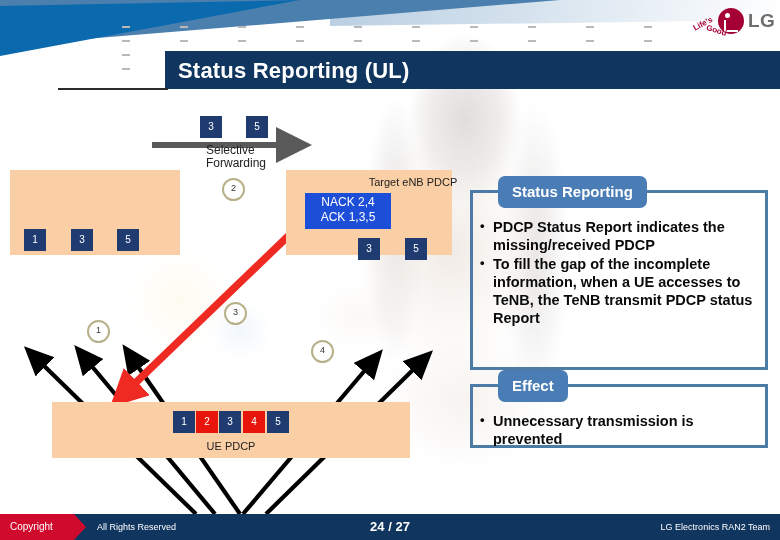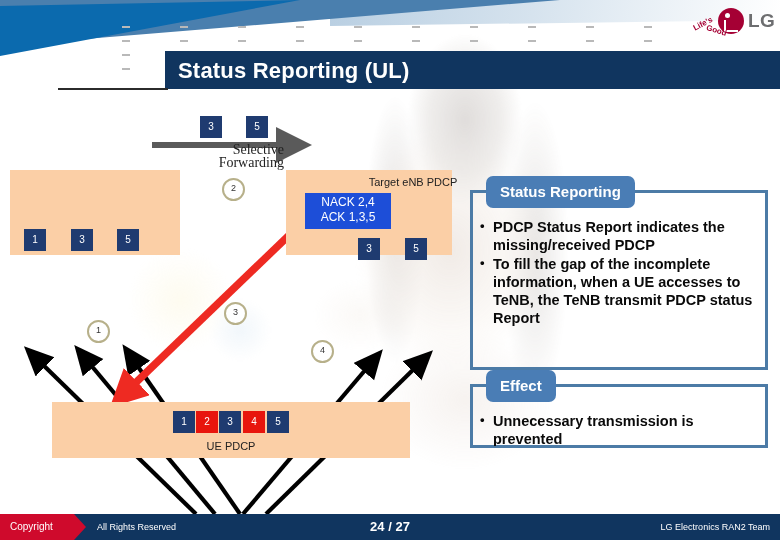--- a/index.html
+++ b/index.html
@@ -106,38 +106,37 @@
   .pkt{
     position:absolute;width:22px;height:22px;background:#1f3b70;
     color:#ffffff;font-size:10px;text-align:center;line-height:22px;
   }
   .pkt.miss{background:#e8150d;}
   .nack-box{
     position:absolute;background:#1d4ed8;padding:2px 0;
     color:#ffffff;font-size:12px;text-align:center;line-height:15px;
   }
   .sf-label{
-    position:absolute;color:#222;font-size:14px;text-align:right;line-height:12px;
+    position:absolute;color:#222;font-size:12px;text-align:left;line-height:12px;
     white-space:nowrap;
-    font-family:Liberation Serif, serif;
   }
   .circ{
     position:absolute;width:19px;height:19px;border-radius:50%;
     border:2px solid #b7b08a;background:rgba(255,255,255,.85);
     color:#333;font-size:9px;text-align:center;line-height:17px;
   }
 
   
   .panel{position:absolute;}
   .panel-frame{
     position:absolute;left:0;top:14px;right:0;bottom:0;
     border:3px solid #4c7ba6;background:transparent;
   }
   .panel-cap{
-    position:absolute;left:16px;top:0;height:32px;border-radius:7px;
+    position:absolute;left:28px;top:0;height:32px;border-radius:7px;
     background:#4a7db5;color:#ffffff;font-size:15px;font-weight:bold;
     line-height:32px;padding:0 14px;white-space:nowrap;
   }
   .panel-body{
     position:absolute;left:8px;top:42px;right:6px;bottom:2px;overflow:hidden;
     color:#0a0a0a;font-size:14.5px;font-weight:bold;line-height:18px;
   }
   .panel-body ul{margin:0;padding:0;list-style:none;}
   .panel-body li{position:relative;padding-left:15px;margin-bottom:1px;}
   .panel-body li:before{

